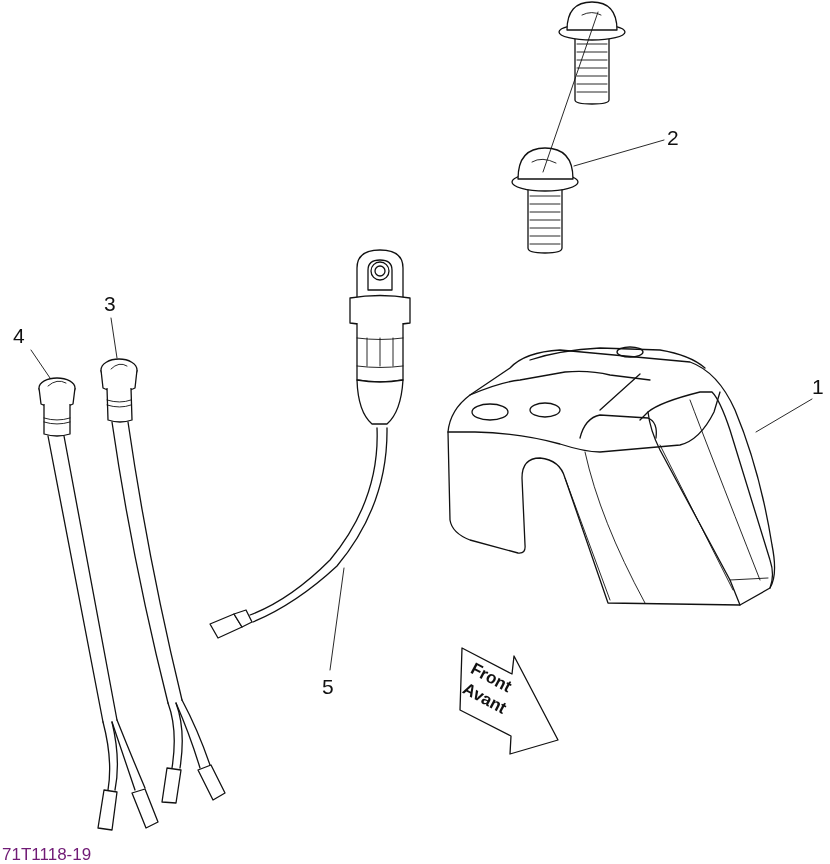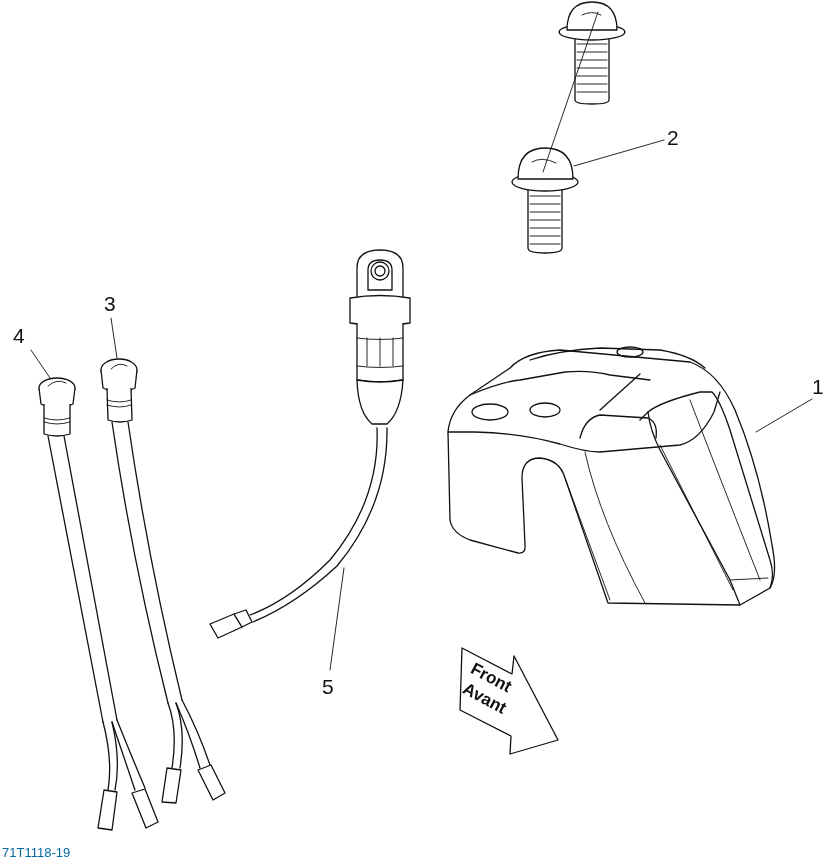--- a/index.html
+++ b/index.html
@@ -3,21 +3,21 @@
 <meta charset="utf-8">
 <style>
   html, body { margin:0; padding:0; background:#ffffff; }
   body { width:830px; height:864px; position:relative; overflow:hidden;
          font-family:"Liberation Sans", sans-serif; }
   svg { position:absolute; left:0; top:0; }
   .ln { fill:none; stroke:#111; stroke-width:1.3; stroke-linecap:round; stroke-linejoin:round; }
   .lt { fill:none; stroke:#111; stroke-width:0.9; stroke-linecap:round; stroke-linejoin:round; }
   .wf { fill:#fff; stroke:#111; stroke-width:1.3; stroke-linejoin:round; }
   .lbl { position:absolute; font-size:21px; color:#111; line-height:1; }
-  .fig { position:absolute; left:2px; top:845px; font-size:13px; color:#0369a1; }
+  .fig { position:absolute; left:2px; top:845px; font-size:17px; color:#701a75; }
   .arrow-text { position:absolute; font-weight:bold; font-size:17px; color:#111; line-height:17px;
                 transform:rotate(28deg); transform-origin:left top; }
 </style>
 </head>
 <body>
 
 <svg width="830" height="864" viewBox="0 0 830 864" xmlns="http://www.w3.org/2000/svg">
 
   <g>
     <path class="wf" d="M575 32 L575 100 Q575 104 592 104 Q609 104 609 100 L609 32 Z"></path>

